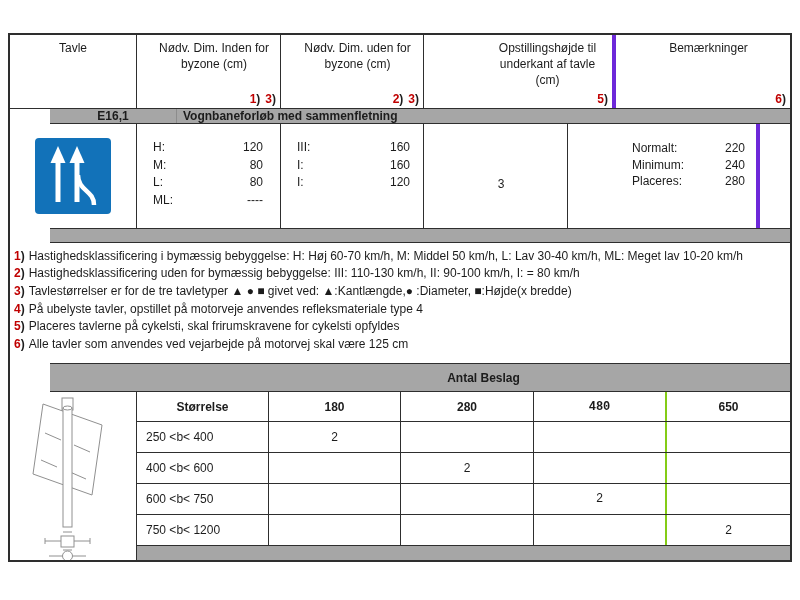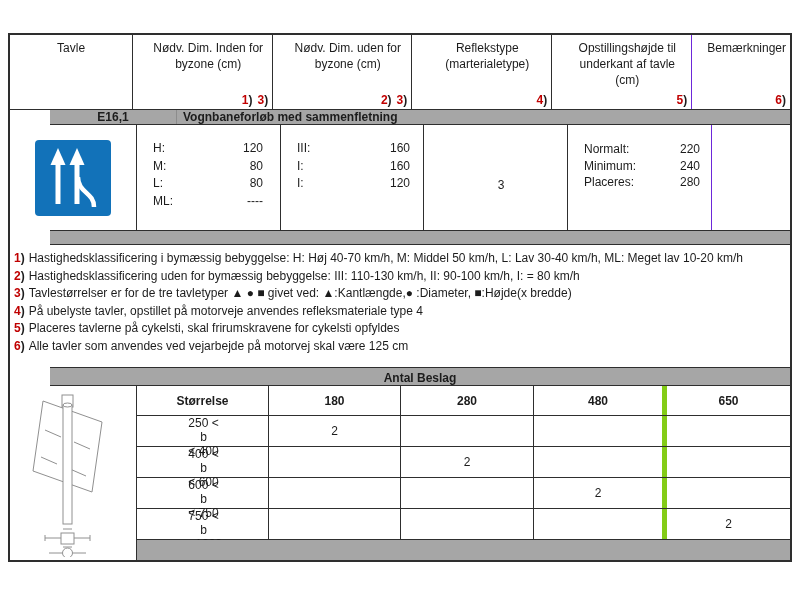--- a/index.html
+++ b/index.html
@@ -10,21 +10,21 @@
     font-family:"Liberation Sans","DejaVu Sans",sans-serif;
     font-size:12px;color:#1c1c1c;
     display:flex;flex-direction:column;
   }
   .cols{display:flex;gap:11px;}
   .cell{position:relative;height:100%;}
   .c1{width:127px;border-right:1px solid #2e2e2e;}
   .c2{width:133px;border-right:1px solid #2e2e2e;}
   .c3{width:132px;border-right:1px solid #2e2e2e;}
   .c4{width:133px;border-right:1px solid #2e2e2e;}
-  .c5{width:133px;border-right:1px solid #6d28d9;}
+  .c5{width:133px;border-right:4px solid #6d28d9;margin-left:48px;}
   .c6{flex:1;}
   
   .sec-header{height:75px;border-bottom:1px solid #2e2e2e;}
   .hlabel{padding:5px 4px 0 4px;text-align:center;line-height:16px;}
   .fnmark{position:absolute;right:4px;bottom:2px;font-weight:bold;}
   .fnd{color:var(--fn-red,#c00000);}
   .fnp{color:#1c1c1c;}
   .fngap{margin-left:5px;}
   
   .band{background:var(--band-gray,#a6a6a6);margin-left:40px;}
@@ -44,59 +44,55 @@
   .c5 .kv{line-height:16.5px;}
   .reflex{text-align:center;padding-top:53px;}
   
   .band2{height:15px;border-top:1px solid #2e2e2e;border-bottom:1px solid #2e2e2e;}
   
   .sec-fn{height:122px;padding:5px 0 0 4px;}
   .fnline{line-height:17.6px;white-space:nowrap;}
   .fnnum{color:var(--fn-red,#c00000);font-weight:bold;}
   .fnparen{font-weight:bold;color:#1c1c1c;margin-right:4px;}
   
-  .band3{height:19px;border-top:1px solid #2e2e2e;border-bottom:1px solid #2e2e2e;display:flex;align-items:center;flex-direction:column;}
+  .band3{height:29px;border-top:1px solid #2e2e2e;border-bottom:1px solid #2e2e2e;display:flex;align-items:center;}
   .b3left{width:127px;height:100%;}
   .b3title{flex:1;text-align:center;font-weight:bold;}
   
   .sec-bottom{flex:1;display:flex;}
   .drawcell{width:127px;border-right:1px solid #2e2e2e;display:flex;align-items:center;justify-content:center;background:#fff;}
   .btright{flex:1;display:flex;flex-direction:column;}
   .btrow{display:flex;border-bottom:1px solid #2e2e2e;}
   .bthead{height:30px;font-weight:bold;}
   .btdata{height:31px;}
   .szcell{width:132px;border-right:1px solid #2e2e2e;display:flex;align-items:center;justify-content:center;}
-  .szvals{justify-content:flex-start;padding:0 7px 0 9px;flex-direction:column;}
+  .szvals{justify-content:flex-start;padding:0 7px 0 9px;}
   .vc1{width:132px;border-right:1px solid #2e2e2e;}
   .vc2{width:133px;border-right:1px solid #2e2e2e;}
-  .vc3{width:133px;border-right:5px solid #84cc16;}
+  .vc3{width:133px;border-right:2px solid #84cc16;font-family:Liberation Mono, monospace;}
   .vc4{flex:1;}
   .vcell{display:flex;align-items:center;justify-content:center;}
   .btfill{flex:1;background:var(--band-gray,#a6a6a6);}
 </style>
 </head>
 <body>
 
 <div class="doc">
 
   <div class="sec-header cols">
     <div class="cell c1">
       <div class="hlabel">Tavle</div>
     </div>
     <div class="cell c2">
       <div class="hlabel">Nødv. Dim. Inden for byzone (cm)</div>
       <div class="fnmark"><span class="fnd">1</span><span class="fnp">)</span><span class="fnd fngap">3</span><span class="fnp">)</span></div>
     </div>
     <div class="cell c3">
       <div class="hlabel">Nødv. Dim. uden for byzone (cm)</div>
       <div class="fnmark"><span class="fnd">2</span><span class="fnp">)</span><span class="fnd fngap">3</span><span class="fnp">)</span></div>
-    </div>
-    <div class="cell c4">
-      <div class="hlabel">Reflekstype (marterialetype)</div>
-      <div class="fnmark"><span class="fnd">4</span><span class="fnp">)</span></div>
     </div>
     <div class="cell c5">
       <div class="hlabel">Opstillingshøjde til underkant af tavle (cm)</div>
       <div class="fnmark"><span class="fnd">5</span><span class="fnp">)</span></div>
     </div>
     <div class="cell c6">
       <div class="hlabel">Bemærkninger</div>
       <div class="fnmark"><span class="fnd">6</span><span class="fnp">)</span></div>
     </div>
   </div>
@@ -163,21 +159,21 @@
           <span class="k">Placeres:</span>
           <span class="v">280</span>
         </div>
     </div>
     <div class="cell c6"></div>
   </div>
 
   <div class="band band2"></div>
 
   <div class="sec-fn">
-    <div class="fnline"><span class="fnnum">1</span><span class="fnparen">)</span><span>Hastighedsklassificering i bymæssig bebyggelse: H: Høj 40-70 km/h, M: Middel 50 km/h, L: Lav 30-40 km/h, ML: Meget lav 10-20 km/h</span></div>
+    <div class="fnline"><span class="fnnum">1</span><span class="fnparen">)</span><span>Hastighedsklassificering i bymæssig bebyggelse: H: Høj 60-70 km/h, M: Middel 50 km/h, L: Lav 30-40 km/h, ML: Meget lav 10-20 km/h</span></div>
     <div class="fnline"><span class="fnnum">2</span><span class="fnparen">)</span><span>Hastighedsklassificering uden for bymæssig bebyggelse: III: 110-130 km/h, II: 90-100 km/h, I: = 80 km/h</span></div>
     <div class="fnline"><span class="fnnum">3</span><span class="fnparen">)</span><span>Tavlestørrelser er for de tre tavletyper ▲ ● ■ givet ved: ▲:Kantlængde,● :Diameter, ■:Højde(x bredde)</span></div>
     <div class="fnline"><span class="fnnum">4</span><span class="fnparen">)</span><span>På ubelyste tavler, opstillet på motorveje anvendes refleksmateriale type 4</span></div>
     <div class="fnline"><span class="fnnum">5</span><span class="fnparen">)</span><span>Placeres tavlerne på cykelsti, skal frirumskravene for cykelsti opfyldes</span></div>
     <div class="fnline"><span class="fnnum">6</span><span class="fnparen">)</span><span>Alle tavler som anvendes ved vejarbejde på motorvej skal være 125 cm</span></div>
   </div>
 
   <div class="band band3">
     <div class="b3left"></div>
     <div class="b3title">Antal Beslag</div>

